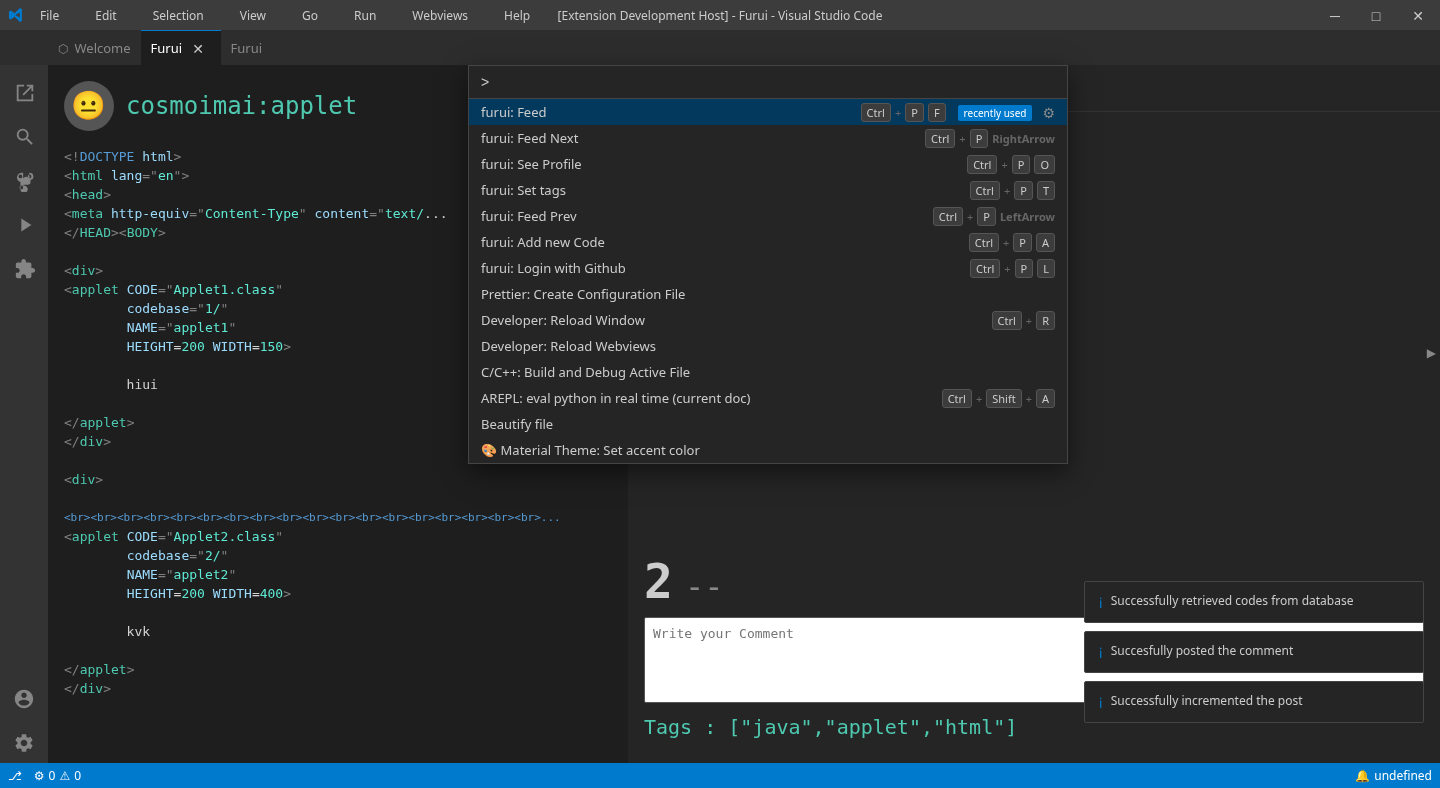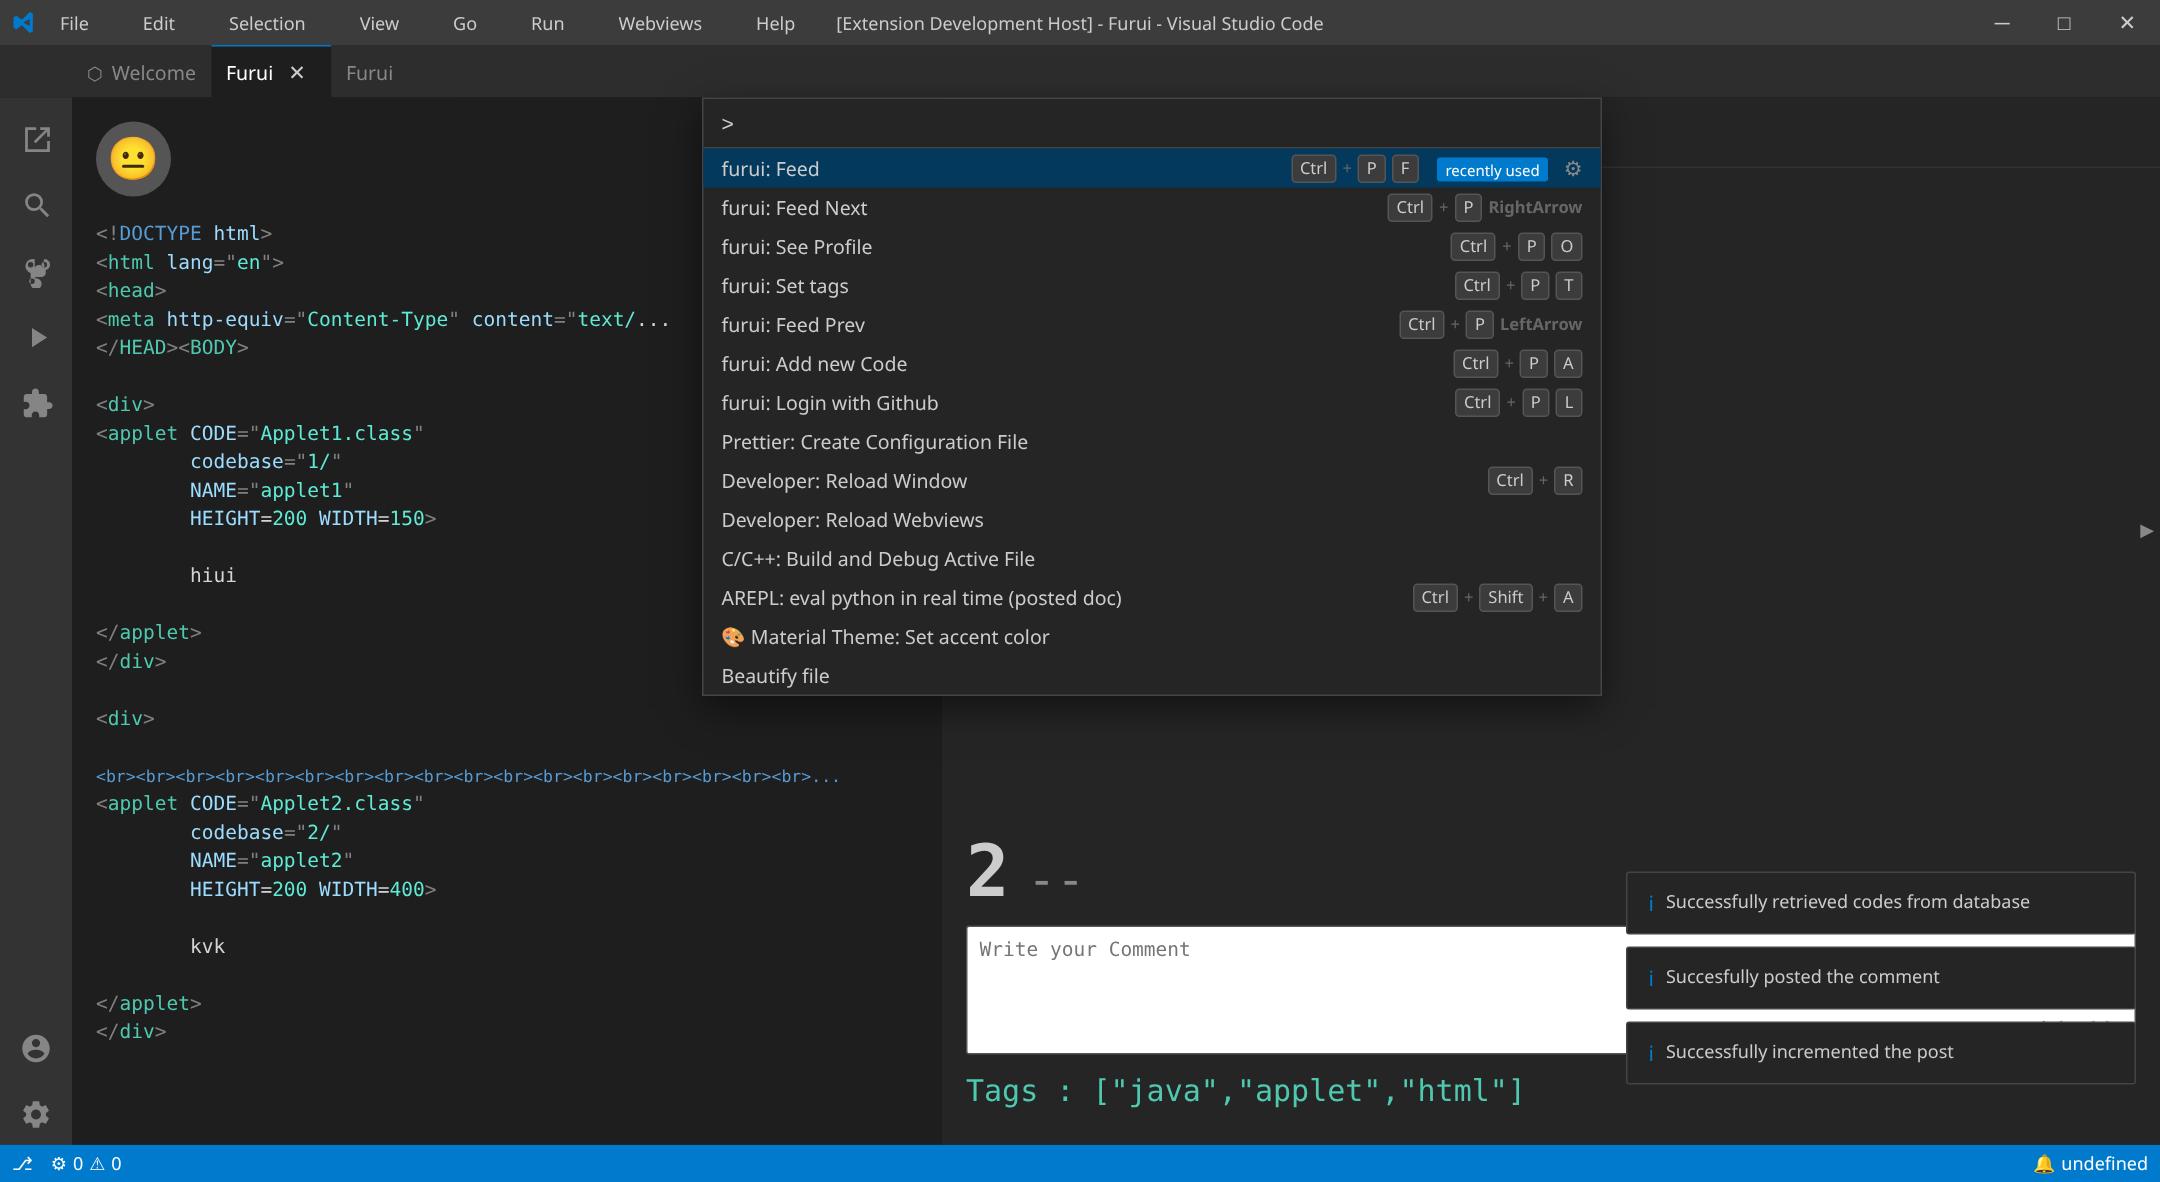--- a/index.html
+++ b/index.html
@@ -483,20 +483,21 @@
     </div>
   </div>
 
   <div class="content-area">
     <div class="editor-area">
       <div class="furui-panel">
 
         <div class="code-panel">
           <div class="profile-header">
             <div class="profile-avatar">😐</div>
+            <span class="profile-username">cosmoimai:applet</span>
           </div>
 
           <div class="code-content">
             <div class="code-line">
               <span class="line-code"><span class="punct">&lt;!</span><span class="kw">DOCTYPE</span> <span class="attr">html</span><span class="punct">&gt;</span></span>
             </div>
             <div class="code-line">
               <span class="line-code"><span class="punct">&lt;</span><span class="tag">html</span> <span class="attr">lang</span><span class="punct">="</span><span class="val">en</span><span class="punct">"&gt;</span></span>
             </div>
             <div class="code-line">
@@ -744,31 +745,31 @@
 
   <div class="command-item">
     <span class="command-label">Developer: Reload Webviews</span>
   </div>
 
   <div class="command-item">
     <span class="command-label">C/C++: Build and Debug Active File</span>
   </div>
 
   <div class="command-item">
-    <span class="command-label">AREPL: eval python in real time (posted doc)</span>
+    <span class="command-label">AREPL: eval python in real time (current doc)</span>
     <div class="command-keys">
       <span class="key">Ctrl</span>
       <span class="key-sep">+</span>
       <span class="key">Shift</span>
       <span class="key-sep">+</span>
       <span class="key">A</span>
     </div>
   </div>
 
   <div class="command-item">
+    <span class="command-label">Beautify file</span>
+  </div>
+
+  <div class="command-item">
     <span class="command-label">🎨 Material Theme: Set accent color</span>
   </div>
 
-  <div class="command-item">
-    <span class="command-label">Beautify file</span>
-  </div>
-
 </div>
 
 </body></html>

